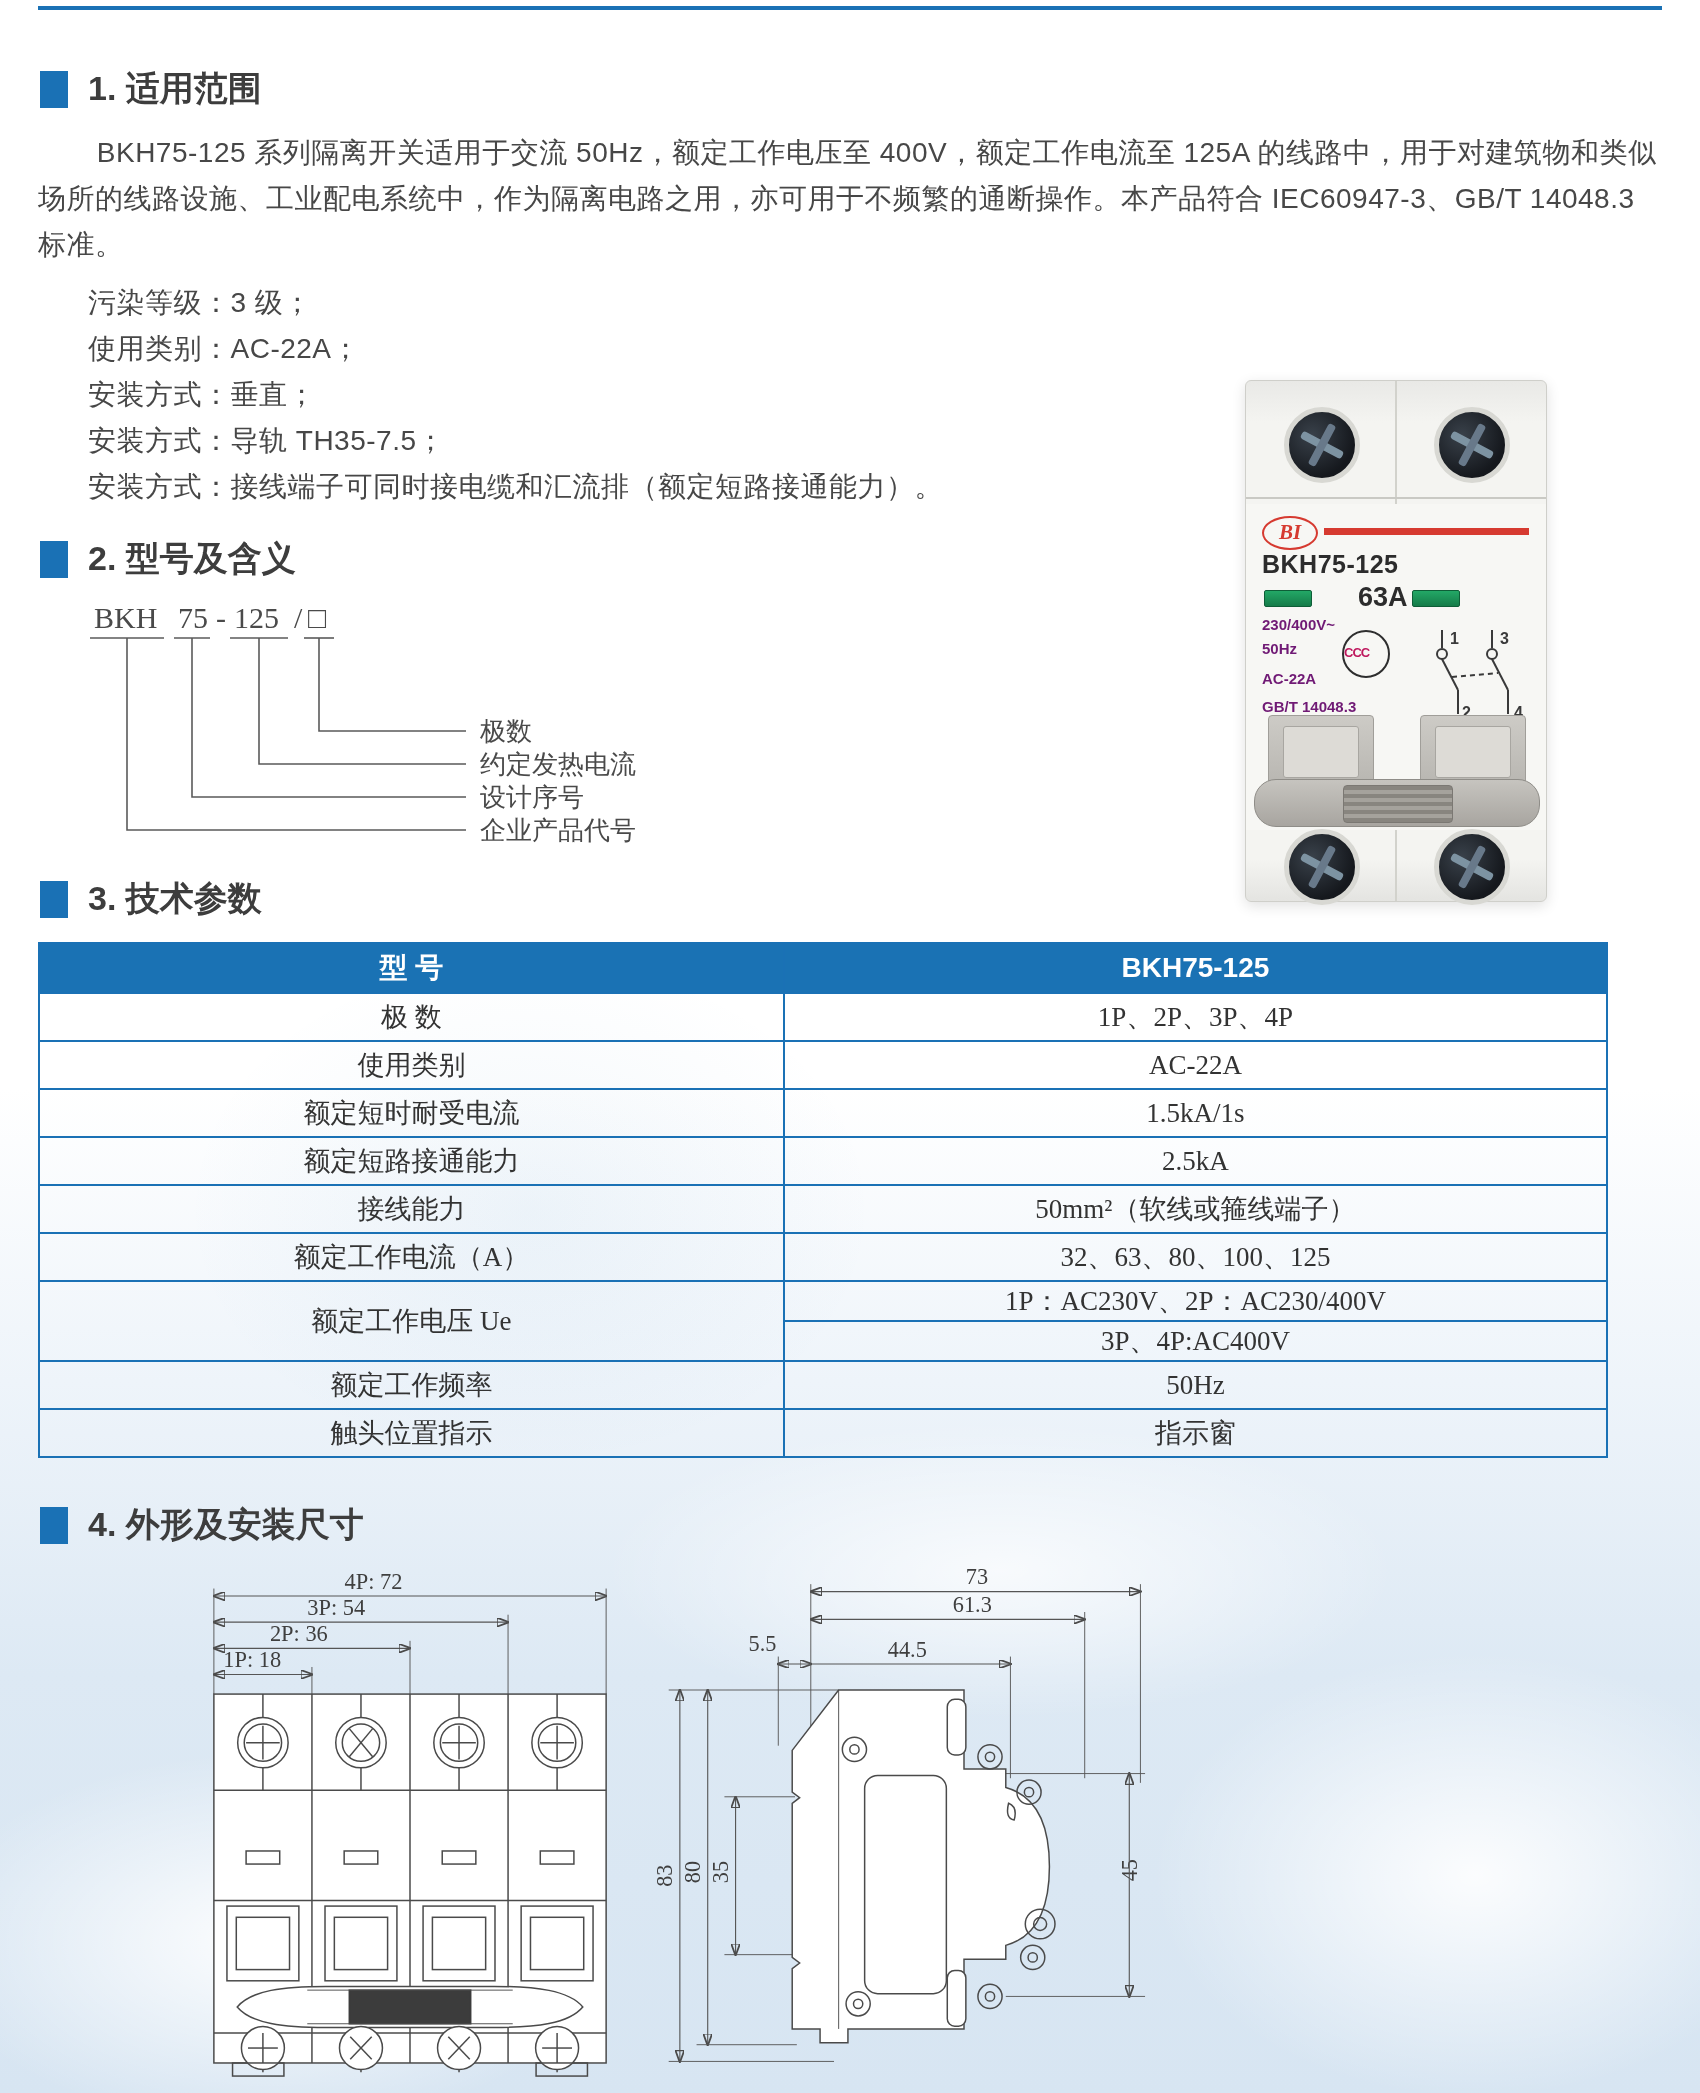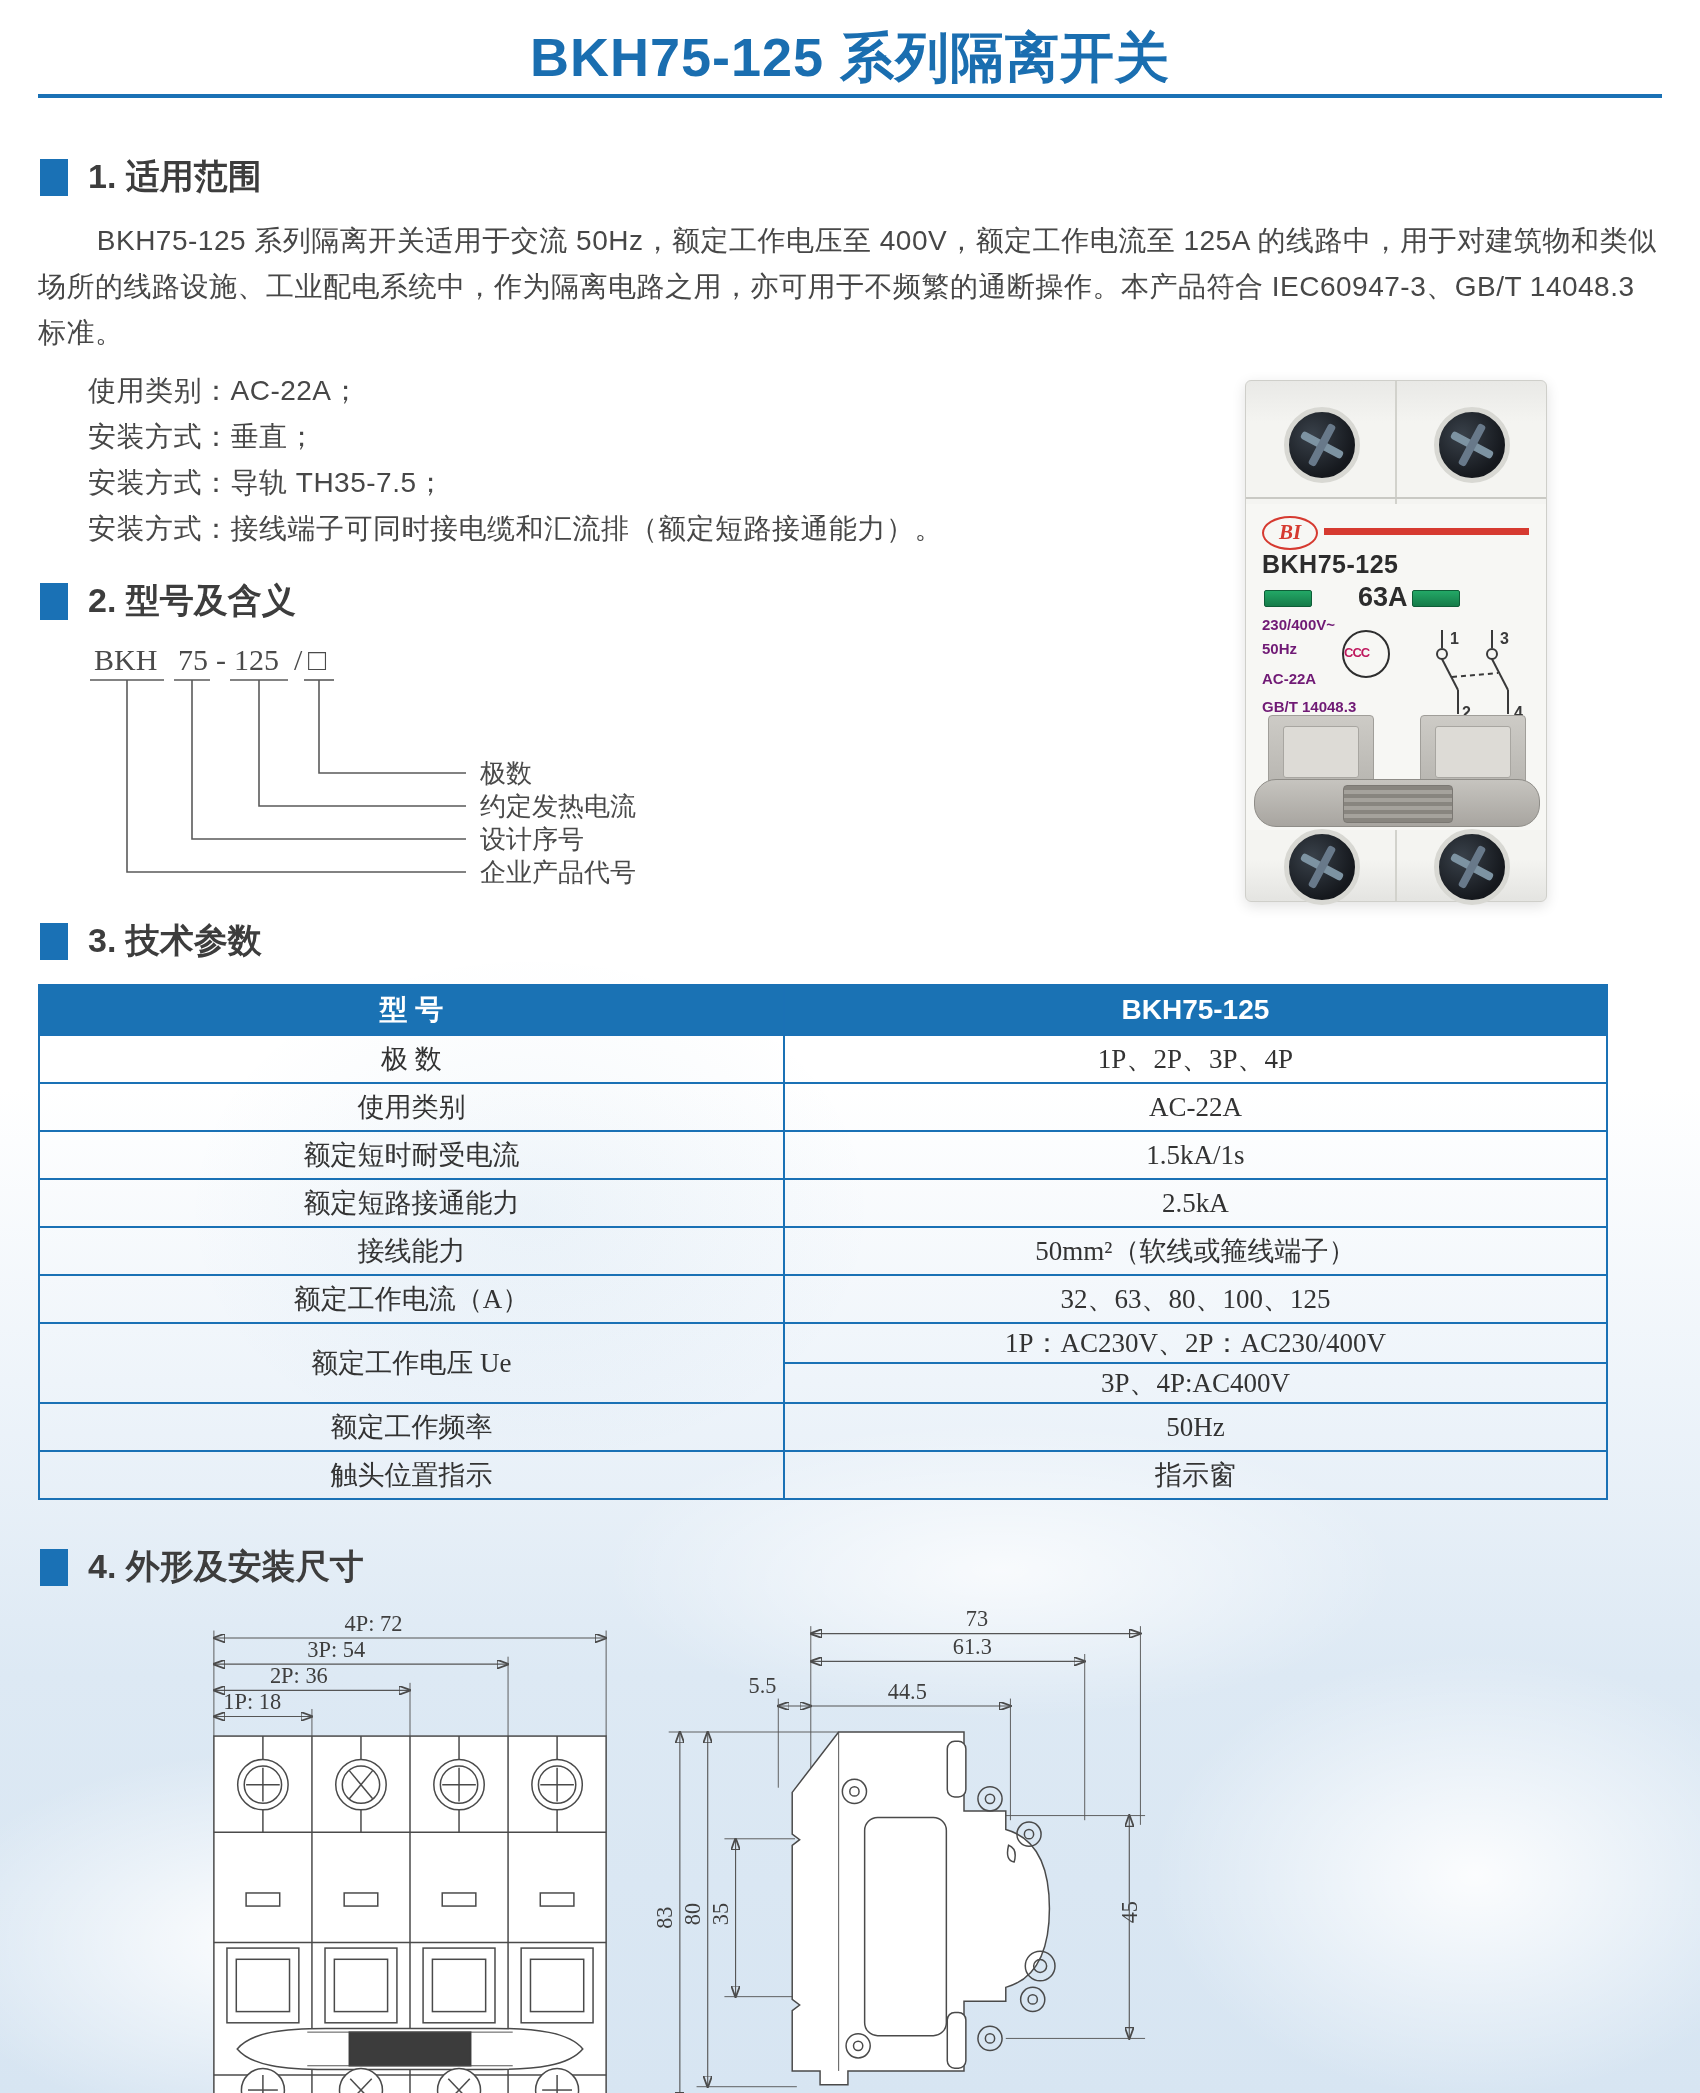--- a/index.html
+++ b/index.html
@@ -84,29 +84,29 @@
 </head>
 <body>
 
 <div class="page">
   <div class="bg-blob blob-table"></div>
   <div class="bg-blob blob-mid"></div>
   <div class="bg-blob blob-bl"></div>
   <div class="bg-blob blob-br"></div>
 
   <div class="content">
-    <h1 class="doc-title">BKH75-125 系列隔离开关</h1>
     <div class="title-rule"></div>
 
     <div class="sec-heading mt-sec1">
       <span class="sq"></span>
       <span>1. 适用范围</span>
     </div>
     <p class="para">BKH75-125 系列隔离开关适用于交流 50Hz，额定工作电压至 400V，额定工作电流至 125A 的线路中，用于对建筑物和类似场所的线路设施、工业配电系统中，作为隔离电路之用，亦可用于不频繁的通断操作。本产品符合 IEC60947-3、GB/T 14048.3 标准。</p>
     <div class="bullets">
+      <div>污染等级：3 级；</div>
       <div>使用类别：AC-22A；</div>
       <div>安装方式：垂直；</div>
       <div>安装方式：导轨 TH35-7.5；</div>
       <div>安装方式：接线端子可同时接电缆和汇流排（额定短路接通能力）。</div>
     </div>
 
     <div class="sec-heading mt-sec2">
       <span class="sq"></span>
       <span>2. 型号及含义</span>
     </div>

